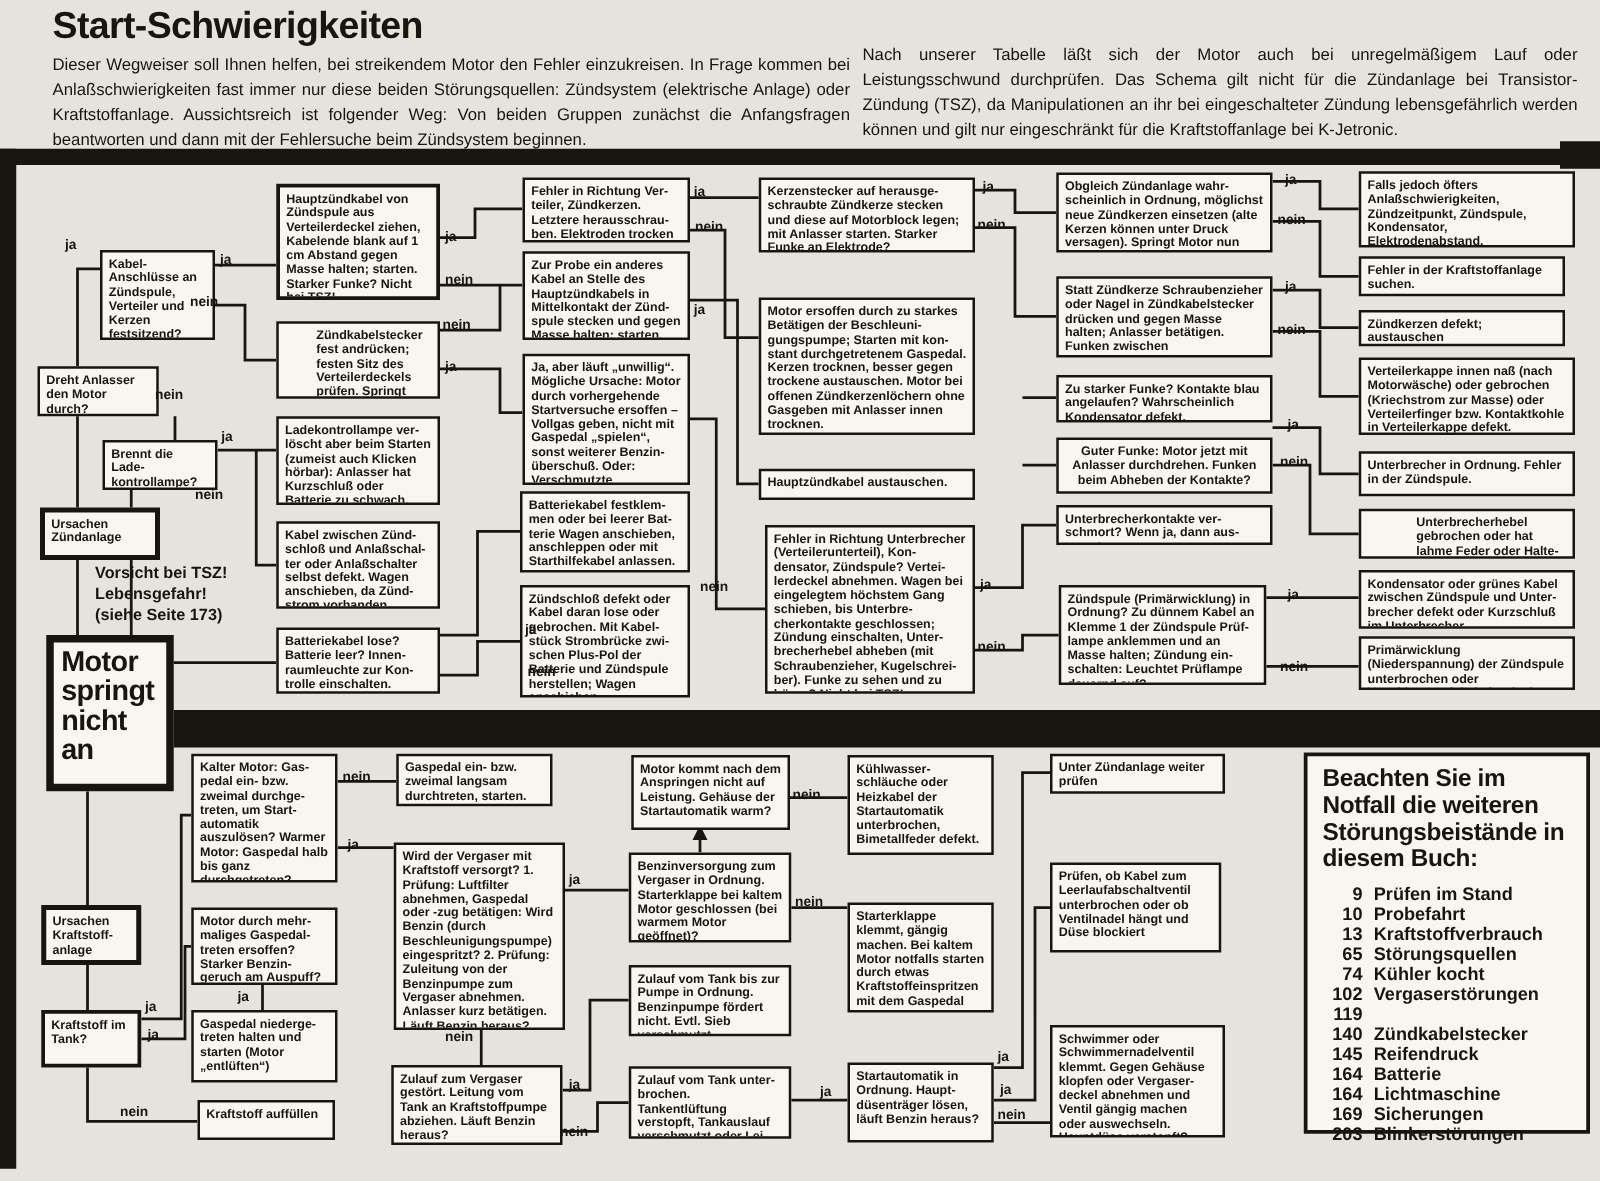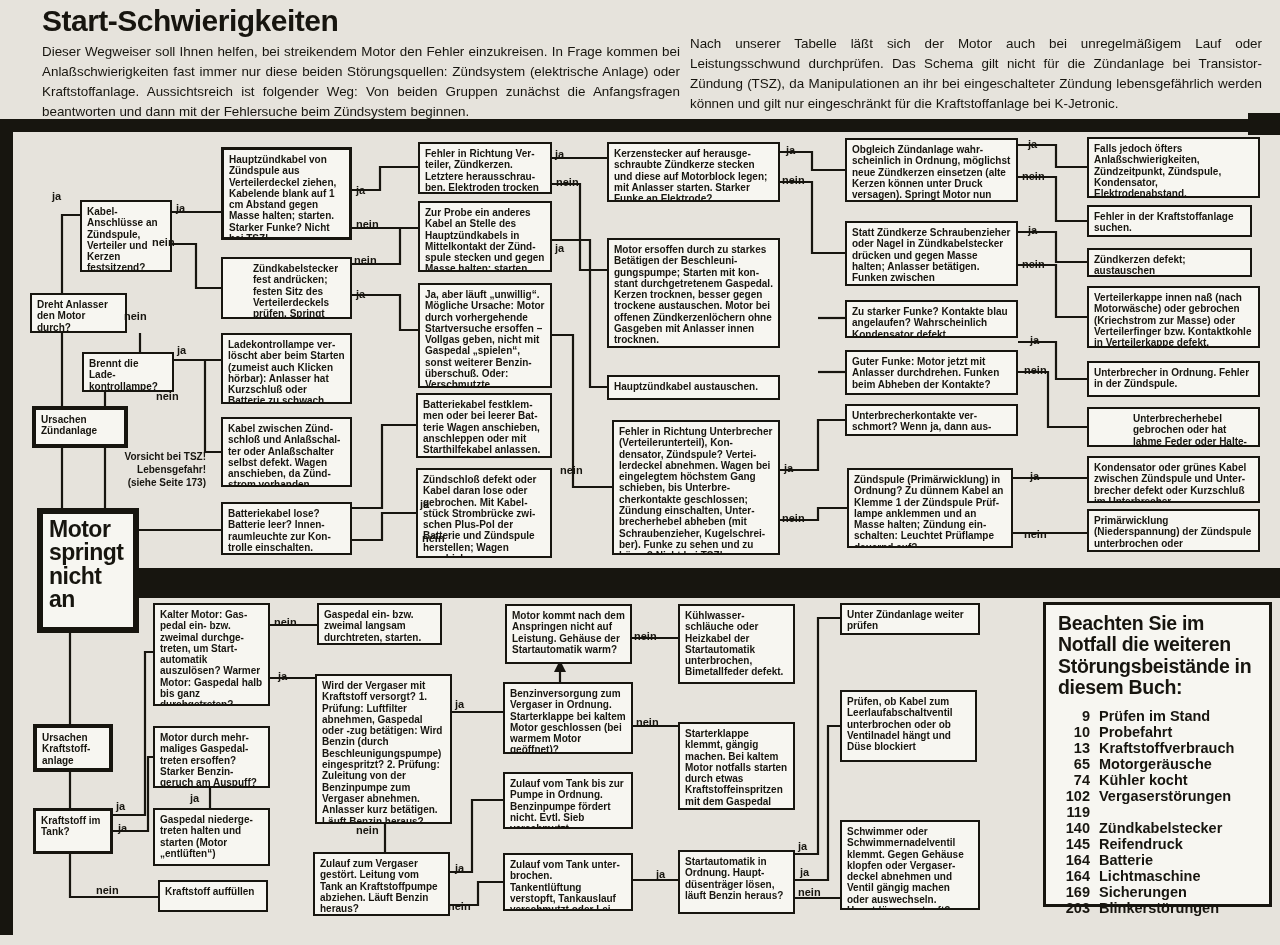--- a/index.html
+++ b/index.html
@@ -24,22 +24,22 @@
   .node{position:absolute;background:#f7f6f1;border:2px solid #17150f;box-sizing:border-box;
         font-size:10px;line-height:1.13;font-weight:700;padding:4px 5px;overflow:hidden;white-space:pre-line;}
   .node.t{border-width:4px;}
   .node.m{border-width:3px;}
   .lbl{position:absolute;z-index:4;font-size:11px;font-weight:800;}
   
   #motor-box{position:absolute;left:37px;top:508px;width:102px;height:125px;background:#f7f6f1;
              border:6px solid #17150f;box-sizing:border-box;z-index:5;padding:4px 6px;
              font-size:23px;line-height:1.02;font-weight:800;white-space:pre-line;letter-spacing:-0.5px;}
   
-  #tsz-note{position:absolute;left:76px;top:450px;width:130px;z-index:4;font-size:10px;font-weight:800;
-            line-height:1.3;white-space:pre-line;text-align:right;}
+  #tsz-note{position:absolute;left:76px;top:450px;width:130px;z-index:4;font-size:13px;font-weight:800;
+            line-height:1.3;white-space:pre-line;}
   
   #emergency{position:absolute;left:1043px;top:602px;width:229px;height:305px;background:#f7f6f1;
              border:3px solid #17150f;box-sizing:border-box;z-index:3;padding:8px 12px 6px 12px;}
   #emergency-title{font-size:19.5px;line-height:1.1;font-weight:800;letter-spacing:-0.3px;margin-bottom:9px;}
   .toc-row{display:flex;font-size:14.5px;line-height:16px;font-weight:700;}
   .toc-num{width:32px;text-align:right;flex:0 0 32px;}
   .toc-label{padding-left:9px;}
 </style>
 </head>
 <body>
@@ -122,21 +122,21 @@
       <div class="node n" style="left: 418px; top: 283px; width: 134px; height: 105px;">Ja, aber läuft „unwillig“. Mögliche Ursache: Mo­tor durch vorhergehende Startversuche ersoffen – Vollgas geben, nicht mit Gaspedal „spielen“, sonst weiterer Benzin­überschuß. Oder: Verschmutzte Unterbrecherkontakte?</div>
       <div class="node n" style="left: 416px; top: 393px; width: 136px; height: 65px;">Batteriekabel festklem­men oder bei leerer Bat­terie Wagen anschieben, anschleppen oder mit Starthilfekabel an­lassen.</div>
       <div class="node n" style="left: 416px; top: 468px; width: 136px; height: 90px;">Zündschloß defekt oder Kabel daran lose oder gebrochen. Mit Kabel­stück Strombrücke zwi­schen Plus-Pol der Batterie und Zündspule herstellen; Wagen anschieben</div>
       <div class="node n" style="left: 607px; top: 142px; width: 173px; height: 60px;">Kerzenstecker auf herausge­schraubte Zündkerze stecken und diese auf Motorblock legen; mit Anlasser starten. Starker Funke an Elektrode?</div>
       <div class="node n" style="left: 607px; top: 238px; width: 173px; height: 110px;">Motor ersoffen durch zu starkes Betätigen der Beschleuni­gungspumpe; Starten mit kon­stant durchgetretenem Gas­pedal. Kerzen trocknen, bes­ser gegen trockene austau­schen. Motor bei offenen Zündkerzenlöchern ohne Gas­geben mit Anlasser innen trocknen.</div>
       <div class="node n" style="left: 607px; top: 375px; width: 173px; height: 25px;">Hauptzündkabel austauschen.</div>
       <div class="node n" style="left: 612px; top: 420px; width: 168px; height: 135px;">Fehler in Richtung Unterbre­cher (Verteilerunterteil), Kon­densator, Zündspule? Vertei­lerdeckel abnehmen. Wagen bei eingelegtem höchstem Gang schieben, bis Unterbre­cherkontakte geschlossen; Zündung einschalten, Unter­brecherhebel abheben (mit Schraubenzieher, Kugelschrei­ber). Funke zu sehen und zu hören?<b> Nicht bei TSZ!</b></div>
       <div class="node n" style="left: 845px; top: 138px; width: 173px; height: 64px;">Obgleich Zündanlage wahr­scheinlich in Ordnung, mög­lichst neue Zündkerzen einset­zen (alte Kerzen können unter Druck versagen). Springt Motor nun an?</div>
       <div class="node n" style="left: 845px; top: 221px; width: 173px; height: 65px;">Statt Zündkerze Schrauben­zieher oder Nagel in Zünd­kabelstecker drücken und gegen Masse halten; Anlasser betätigen. Funken zwischen Schraubenzieherklinge u. Masse?</div>
       <div class="node n" style="left: 845px; top: 300px; width: 173px; height: 38px;">Zu starker Funke? Kontakte blau angelaufen? Wahrschein­lich Kondensator defekt.</div>
-      <div class="node n" style="left: 845px; top: 350px; width: 173px; height: 45px;">Guter Funke: Motor jetzt mit Anlasser durchdrehen. Funken beim Abheben der Kontakte?</div>
+      <div class="node n" style="left: 845px; top: 350px; width: 173px; height: 45px; text-align: center;">Guter Funke: Motor jetzt mit Anlasser durchdrehen. Funken beim Abheben der Kontakte?</div>
       <div class="node n" style="left: 845px; top: 404px; width: 173px; height: 32px;">Unterbrecherkontakte ver­schmort? Wenn ja, dann aus­tauschen.</div>
       <div class="node n" style="left: 847px; top: 468px; width: 166px; height: 80px;">Zündspule (Primärwicklung) in Ordnung? Zu dünnem Kabel an Klemme 1 der Zündspule Prüf­lampe anklemmen und an Masse halten; Zündung ein­schalten: Leuchtet Prüflampe dauernd auf?</div>
       <div class="node n" style="left: 1087px; top: 137px; width: 173px; height: 61px;">Falls jedoch öfters Anlaßschwierig­keiten, Zündzeitpunkt, Zündspule, Kondensator, Elektrodenabstand, Vergasereinstellung, Startauto­matik überprüfen (lassen).</div>
       <div class="node n" style="left: 1087px; top: 205px; width: 165px; height: 32px;">Fehler in der Kraftstoffanlage suchen.</div>
       <div class="node n" style="left: 1087px; top: 248px; width: 165px; height: 29px;">Zündkerzen defekt; austauschen</div>
       <div class="node n" style="left: 1087px; top: 286px; width: 173px; height: 62px;">Verteilerkappe innen naß (nach Motorwäsche) oder gebrochen (Kriechstrom zur Masse) oder Ver­teilerfinger bzw. Kontaktkohle in Verteilerkappe defekt.</div>
       <div class="node n" style="left: 1087px; top: 361px; width: 173px; height: 36px;">Unterbrecher in Ordnung. Fehler in der Zündspule.</div>
       <div class="node n" style="left: 1087px; top: 407px; width: 173px; height: 40px; padding-left: 44px;">Unterbrecherhebel gebrochen oder hat lahme Feder oder Halte­schraube sitzt nicht fest.</div>
       <div class="node n" style="left: 1087px; top: 456px; width: 173px; height: 47px;">Kondensator oder grünes Kabel zwischen Zündspule und Unter­brecher defekt oder Kurzschluß im Unterbrecher.</div>
       <div class="node n" style="left: 1087px; top: 509px; width: 173px; height: 43px;">Primärwicklung (Niederspannung) der Zündspule unterbrochen oder Vorwiderstandskabel zwischen Zündschloß und Spule defekt.</div>
@@ -179,21 +179,21 @@
         <div class="toc-row">
           <span class="toc-num">10</span>
           <span class="toc-label">Probefahrt</span>
         </div>
         <div class="toc-row">
           <span class="toc-num">13</span>
           <span class="toc-label">Kraftstoffverbrauch</span>
         </div>
         <div class="toc-row">
           <span class="toc-num">65</span>
-          <span class="toc-label">Motorgeräusche</span>
+          <span class="toc-label">Störungsquellen</span>
         </div>
         <div class="toc-row">
           <span class="toc-num">74</span>
           <span class="toc-label">Kühler kocht</span>
         </div>
         <div class="toc-row">
           <span class="toc-num">102</span>
           <span class="toc-label">Vergaserstörungen</span>
         </div>
         <div class="toc-row">

